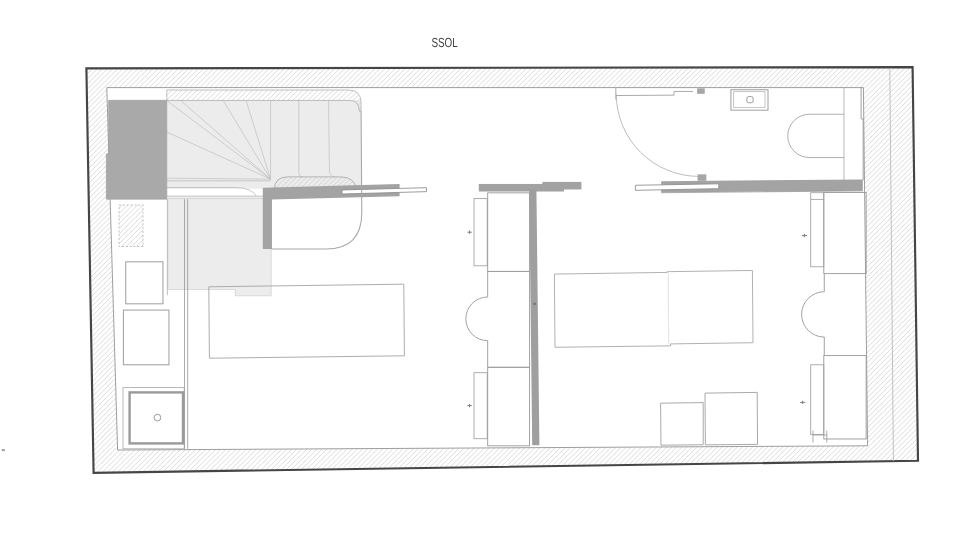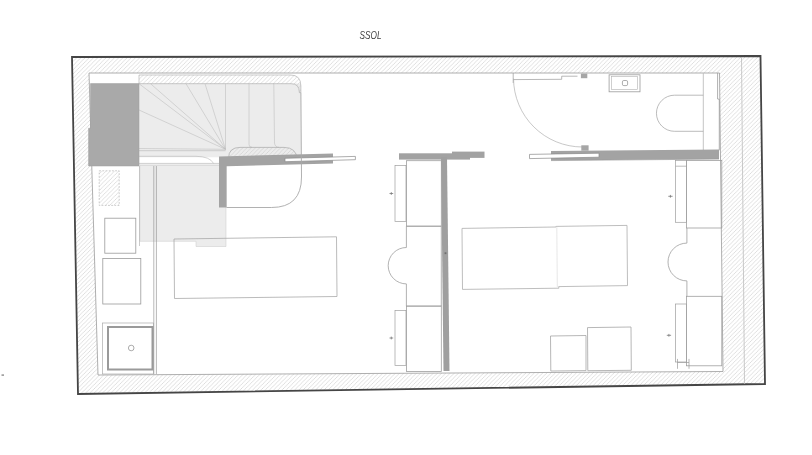--- a/index.html
+++ b/index.html
@@ -1,16 +1,16 @@
 <!DOCTYPE html>
 <html><head>
 <meta charset="utf-8">
 <style>
   html,body{margin:0;padding:0;background:#ffffff;}
-  .page{position:relative;width:812px;height:455px;font-family:"Liberation Sans", sans-serif;font-style:italic;}
+  .page{position:relative;width:812px;height:455px;font-family:"Liberation Sans", sans-serif;}
 </style>
 </head>
 <body>
 <div class="page">
 <svg width="812" height="455" viewBox="0 0 812 455" xmlns="http://www.w3.org/2000/svg">
 <defs>
   <pattern id="hatch" width="4.2" height="4.2" patternUnits="userSpaceOnUse">
     <path d="M-1,1 L1,-1 M0,4.2 L4.2,0 M3.2,5.2 L5.2,3.2" stroke="#cbcbcb" stroke-width="0.6" fill="none"></path>
   </pattern>
 </defs>

